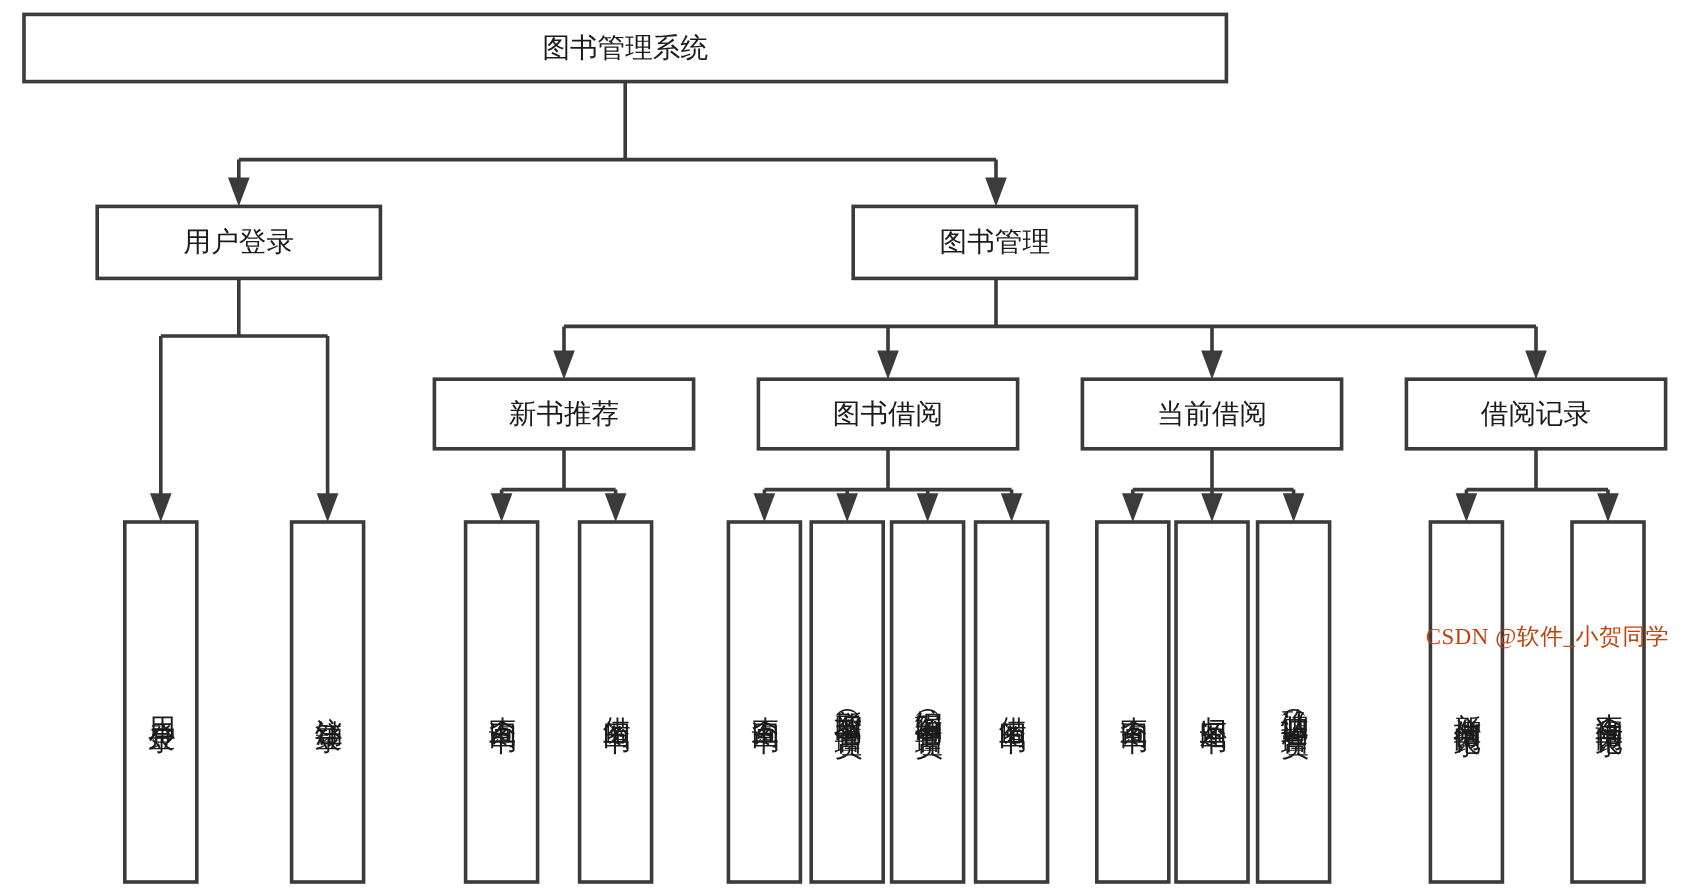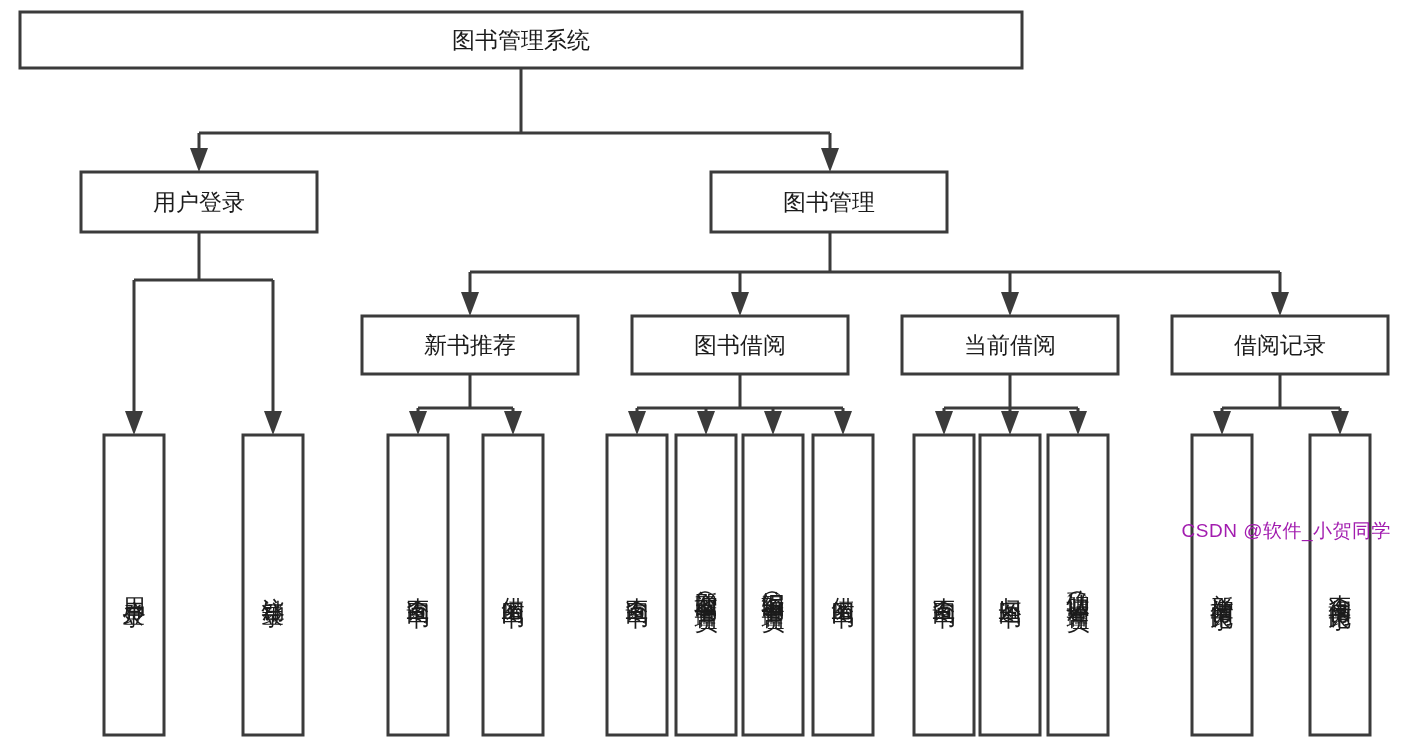--- a/index.html
+++ b/index.html
@@ -61,23 +61,23 @@
     display: flex;
     align-items: center;
     justify-content: center;
     text-align: center;
     pointer-events: none;
   }
   .watermark {
     position: absolute;
     right: 14px;
     bottom: 6px;
-    font-family: Liberation Sans, sans-serif;
+    font-family: Liberation Serif, serif;
     font-size: 19px;
-    color: #a21caf;
+    color: #c2410c;
     letter-spacing: 0.5px;
     white-space: nowrap;
   }
 </style>
 </head>
 <body>
 
 <div id="diagram-root">
 
   <svg id="flow" viewBox="0 0 1405 747">

